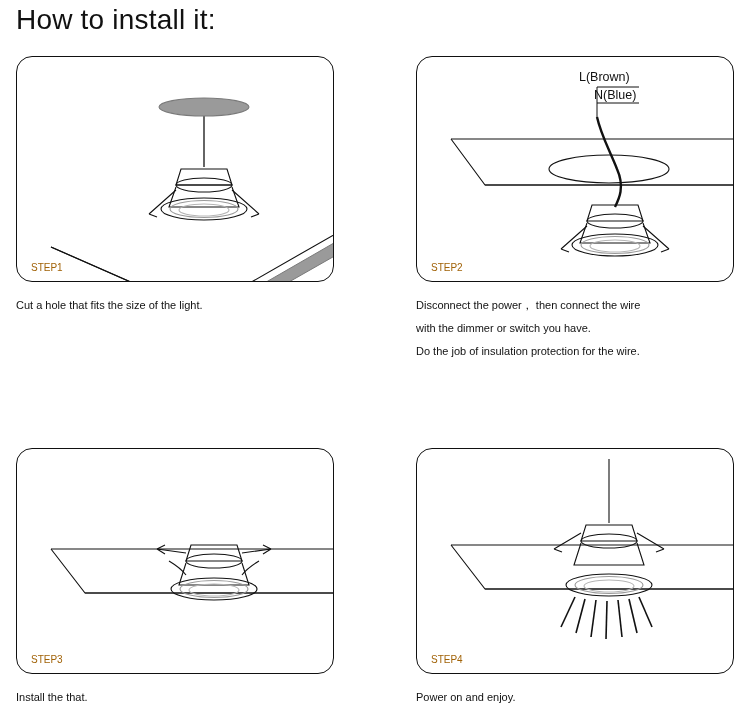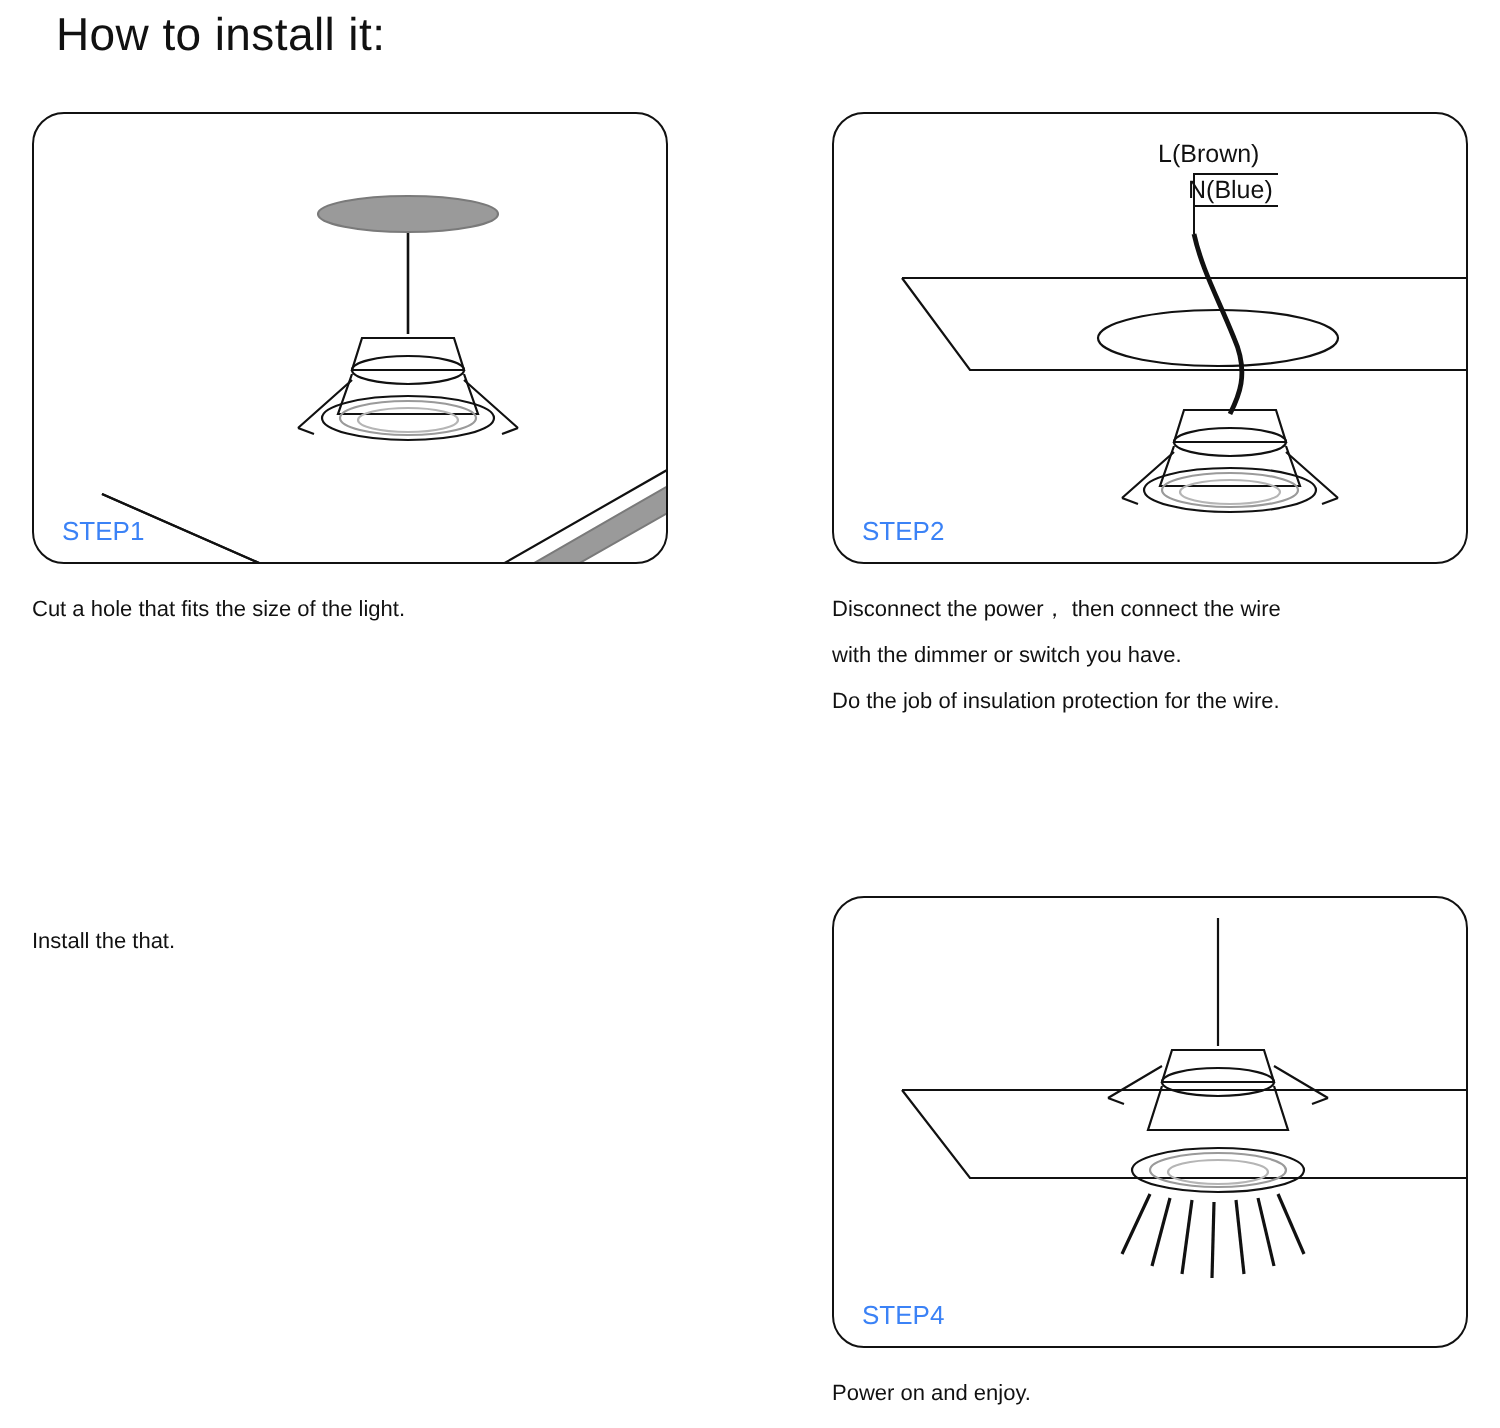--- a/index.html
+++ b/index.html
@@ -10,23 +10,23 @@
   body {
     width: 750px;
     height: 714px;
     position: relative;
     font-family: "Liberation Sans", sans-serif;
     color: #1a1a1a;
     overflow: hidden;
   }
   .page-title {
     position: absolute;
-    left: 28px;
+    left: 16px;
     top: 4px;
-    font-size: 23px;
+    font-size: 28px;
     font-weight: 400;
     color: #111;
     letter-spacing: 0.2px;
   }
   .grid {
     position: absolute;
     left: 0;
     top: 48px;
     width: 750px;
   }
@@ -41,22 +41,22 @@
     border-radius: 16px;
     box-sizing: border-box;
     background: #fff;
     overflow: hidden;
     padding-left: 32px;
   }
   .panel-label {
     position: absolute;
     left: 14px;
     bottom: 8px;
-    font-size: 13px;
-    color: #3b82f6;
+    font-size: 10px;
+    color: #a16207;
   }
   .caption {
     margin-top: 12px;
     font-size: 11px;
     line-height: 23px;
     color: #111;
     width: 340px;
   }
   .caption div { white-space: nowrap; }
   svg { display: block; }
@@ -137,20 +137,44 @@
       <div class="panel-label">STEP2</div>
     </div>
     <div class="caption">
       <div>Disconnect the power， then connect the wire</div>
       <div>with the dimmer or switch you have.</div>
       <div>Do the job of insulation protection for the wire.</div>
     </div>
   </div>
 
   <div class="step-block" style="left:16px; top:400px;">
+    <div class="panel">
+      <svg width="316" height="224" viewBox="0 0 316 224">
+        <g fill="none" stroke="#111" stroke-width="1.1">
+
+          <path d="M2 100 L316 100"></path>
+          <path d="M2 100 L36 144 L290 144 L316 100"></path>
+          <path d="M36 144 L290 144"></path>
+
+          <path d="M142 96 L188 96 L193 112 L137 112 Z"></path>
+          <ellipse cx="165" cy="112" rx="28" ry="7"></ellipse>
+          <path d="M137 114 L130 136 L200 136 L193 114"></path>
+
+          <path d="M137 104 L108 100 M108 100 L116 96 M108 100 L116 105"></path>
+          <path d="M193 104 L222 100 M222 100 L214 96 M222 100 L214 105"></path>
+          <path d="M120 112 C130 118, 134 122, 137 126"></path>
+          <path d="M210 112 C200 118, 196 122, 193 126"></path>
+
+          <ellipse cx="165" cy="140" rx="43" ry="11"></ellipse>
+          <ellipse cx="165" cy="140" rx="34" ry="8.5" stroke="#9a9a9a"></ellipse>
+          <ellipse cx="165" cy="141" rx="25" ry="6" stroke="#b5b5b5"></ellipse>
+        </g>
+      </svg>
+      <div class="panel-label">STEP3</div>
+    </div>
     <div class="caption">
       <div>Install the that.</div>
     </div>
   </div>
 
   <div class="step-block" style="left:416px; top:400px;">
     <div class="panel">
       <svg width="316" height="224" viewBox="0 0 316 224">
         <g fill="none" stroke="#111" stroke-width="1.1">
 

